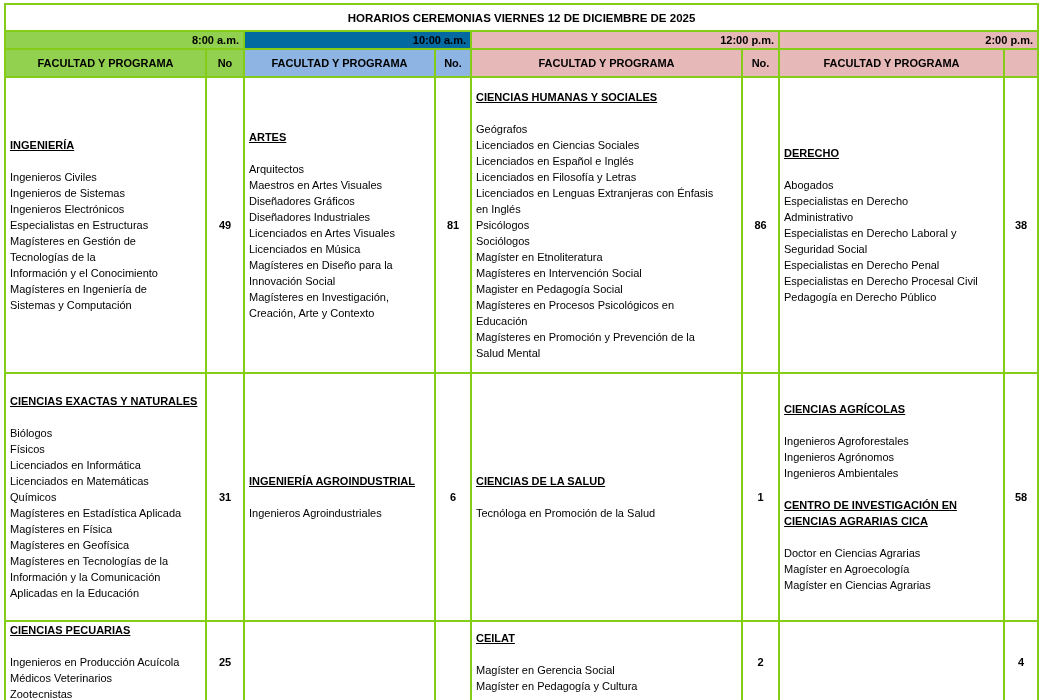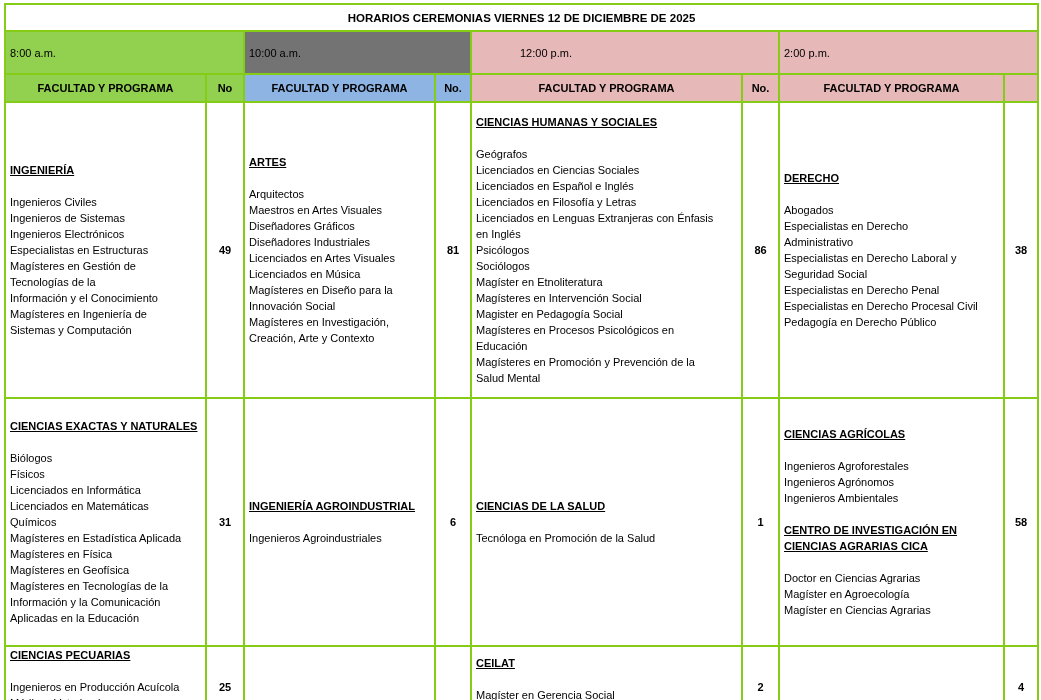--- a/index.html
+++ b/index.html
@@ -24,23 +24,23 @@
     line-height: 16px;
     overflow: hidden;
   }
   tr.r-title td {
     height: 27px;
     font-weight: bold;
     text-align: center;
     font-size: 11.5px;
   }
   tr.r-time td {
-    height: 43px;
-    font-weight: normal;
-    text-align: left;
+    height: 18px;
+    font-weight: bold;
+    text-align: right;
   }
   tr.r-colhead td {
     height: 28px;
     font-weight: bold;
     text-align: center;
     margin-top: 12px;
   }
   tr.r-body-0 { height: 296px; }
   tr.r-body-1 { height: 248px; }
   tr.r-body-2 { height: 81px; }
@@ -71,21 +71,21 @@
       <col style="width: 37px;">
       <col style="width: 225px;">
       <col style="width: 34px;">
     </colgroup>
   <tbody>
     <tr class="r-title">
       <td colspan="8">HORARIOS CEREMONIAS VIERNES 12 DE DICIEMBRE DE 2025</td>
     </tr>
     <tr class="r-time" id="time-row">
         <td colspan="2" style="background: rgb(146, 208, 80);">8:00 a.m.</td>
-        <td colspan="2" style="background: #737373;">10:00 a.m.</td>
+        <td colspan="2" style="background: #0369a1;">10:00 a.m.</td>
         <td colspan="2" style="background: rgb(230, 184, 183); padding-left: 48px;">12:00 p.m.</td>
         <td colspan="2" style="background: rgb(230, 184, 183);">2:00 p.m.</td>
       </tr>
     <tr class="r-colhead" id="head-row">
         <td style="background: rgb(146, 208, 80);">FACULTAD Y PROGRAMA</td>
         <td style="background: rgb(146, 208, 80);">No</td>
         <td style="background: rgb(141, 180, 226);">FACULTAD Y PROGRAMA</td>
         <td style="background: rgb(141, 180, 226);">No.</td>
         <td style="background: rgb(230, 184, 183);">FACULTAD Y PROGRAMA</td>
         <td style="background: rgb(230, 184, 183);">No.</td>

